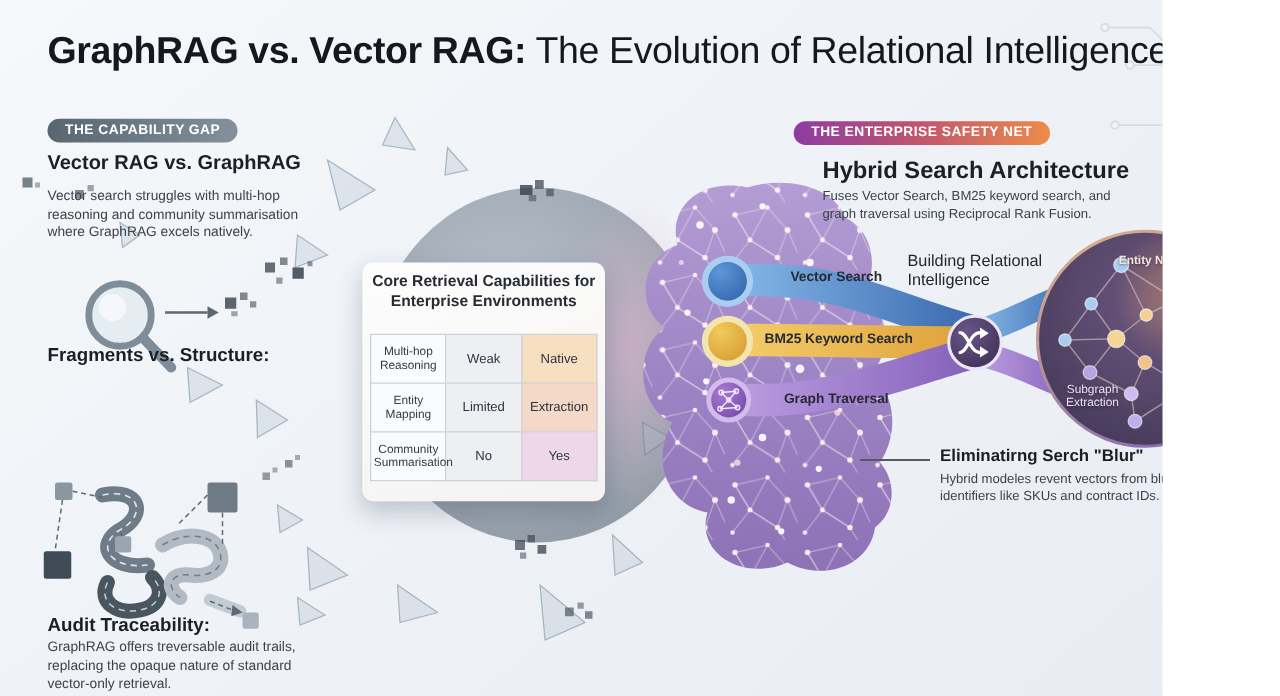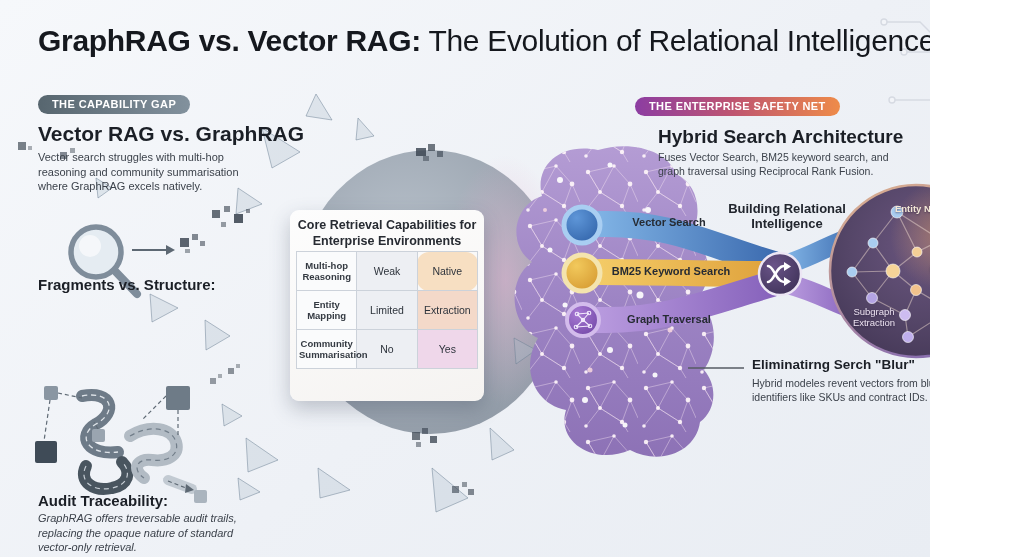--- a/index.html
+++ b/index.html
@@ -10,50 +10,50 @@
   }
   .art{position:absolute;left:0;top:0;width:1024px;height:557px;z-index:1;}
   .ov{position:absolute;z-index:2;}
   .t-title{left:38px;top:24px;font-size:30px;letter-spacing:-0.3px;color:#15181e;white-space:nowrap;}
   .t-title .b{font-weight:700;}
   .badge{padding:3px 14px 4px;border-radius:13px;color:#fff;font-size:11px;font-weight:700;letter-spacing:.4px;white-space:nowrap;}
   .badge-gap{left:38px;top:95px;background:linear-gradient(90deg,#57666f,#82919d);}
   .badge-net{left:589px;top:97px;background:linear-gradient(90deg,#8c3da2 0%,#bf5570 48%,#ee8b49 100%);margin-left:46px;}
   .h1{font-weight:700;color:#1b1f26;}
   .p{font-size:11px;line-height:1.32;color:#3c424b;}
-  .intro-h{left:38px;top:122px;font-size:21px;}
+  .intro-h{left:38px;top:122px;font-size:16px;}
   .intro-p{left:38px;top:150px;width:218px;}
   .frag-h{left:38px;top:276px;font-size:15px;}
   .frag-p{left:38px;top:311px;width:212px;}
   .audit-h{left:38px;top:492px;font-size:15px;}
-  .audit-p{left:38px;top:511px;width:218px;font-style:italic;}
+  .audit-p{left:38px;top:511px;width:218px;}
   .card{
     left:290px;top:210px;width:194px;height:191px;box-sizing:border-box;
     background:linear-gradient(160deg,#fdfdfd,#f5f3f1);
     border-radius:9px;box-shadow:0 8px 20px rgba(55,65,85,.28);
     padding:8px 6px 6px;
   }
-  .card-title{font-size:12.5px;font-weight:700;text-align:center;color:#272b32;line-height:1.25;margin-bottom:2px;}
+  .card-title{font-size:12.5px;font-weight:700;text-align:center;color:#272b32;line-height:1.25;margin-bottom:18px;}
   .cap-table{width:100%;border-collapse:collapse;font-size:10px;table-layout:fixed;}
   .cap-table td,.cap-table th{border:1px solid #ccd2da;text-align:center;vertical-align:middle;padding:1px 2px;}
   .cap-table .corner{background:#fcfcfc;}
   .cap-table .h-vec{background:#c5ccd8;font-size:10.5px;font-weight:700;color:#2c323b;height:24px;}
   .cap-table .h-gra{background:#eecda2;font-size:10.5px;font-weight:700;color:#3a3026;height:24px;}
-  .cap-table .lbl{background:#fafbfc;font-weight:700;font-size:9.5px;color:#343a42;height:36px;line-height:1.2;}
+  .cap-table .lbl{background:#fafbfc;font-weight:400;font-size:9.5px;color:#343a42;height:36px;line-height:1.2;}
   .cap-table .vec{background:#edeff3;font-size:10.5px;color:#2e343c;}
-  .cap-table .g0{background:#f7dfc2;font-size:10.5px;color:#2e343c;border-radius:12px;}
+  .cap-table .g0{background:#f7dfc2;font-size:10.5px;color:#2e343c;}
   .cap-table .g1{background:#f4d9c9;font-size:10.5px;color:#2e343c;}
   .cap-table .g2{background:#efd7ea;font-size:10.5px;color:#2e343c;}
   .hyb-h{left:658px;top:126px;font-size:19px;}
   .hyb-p{left:658px;top:151px;width:232px;font-size:10.5px;}
   .pipe{font-size:11px;font-weight:700;color:#262b33;text-align:center;}
   .pipe-vec{left:604px;top:216px;width:130px;}
   .pipe-bm25{left:596px;top:265px;width:150px;}
   .pipe-gra{left:604px;top:313px;width:130px;}
-  .building{left:726px;top:201px;width:122px;text-align:center;font-size:13px;font-weight:700;color:#22262e;line-height:1.18;}
+  .building{left:726px;top:201px;width:122px;text-align:left;font-size:13px;font-weight:400;color:#22262e;line-height:1.18;}
   .rrf{left:736px;top:302px;width:90px;text-align:center;font-size:11px;font-weight:700;color:#2a2f37;line-height:1.2;}
   .kg-lab{font-size:9.5px;line-height:1.2;text-align:center;text-shadow:0 1px 2px rgba(40,30,60,.55);}
   .kg-nodes{left:892px;top:203px;width:64px;color:#f3e7d6;font-weight:bold;}
   .kg-edges{left:920px;top:263px;width:72px;color:#ede4f4;}
   .kg-sub{left:840px;top:306px;width:68px;color:#ece2f0;}
   .blur-h{left:752px;top:357px;font-size:13.5px;}
   .blur-p{left:752px;top:377px;width:238px;font-size:10.5px;}
 </style>
 </head>
 <body>

